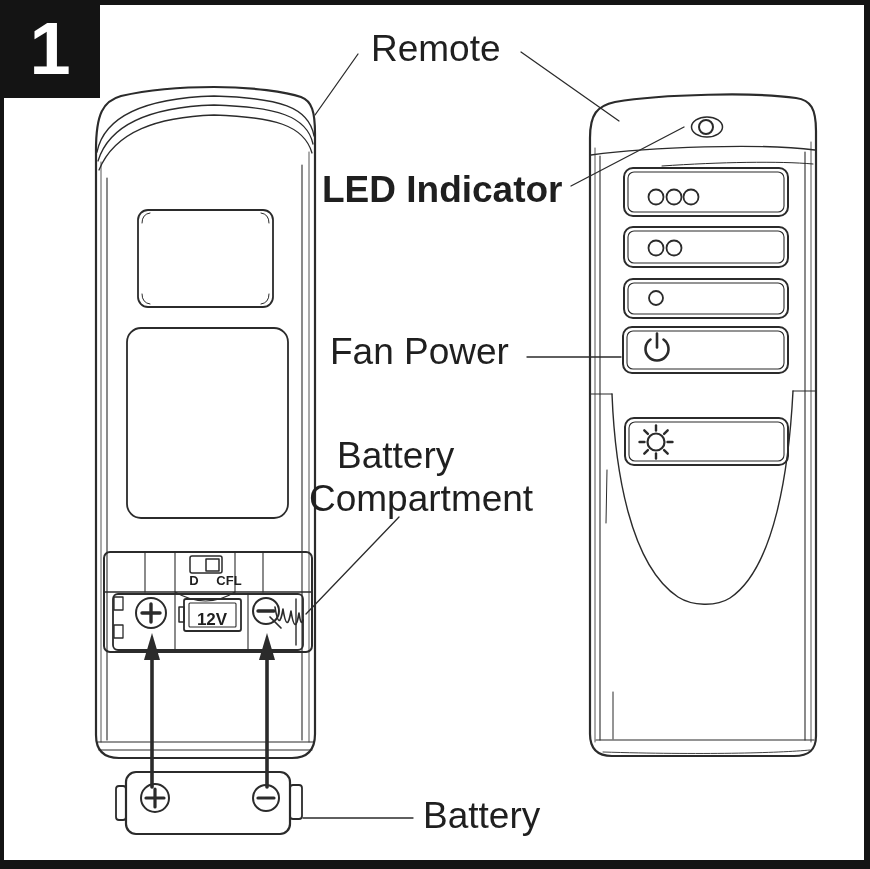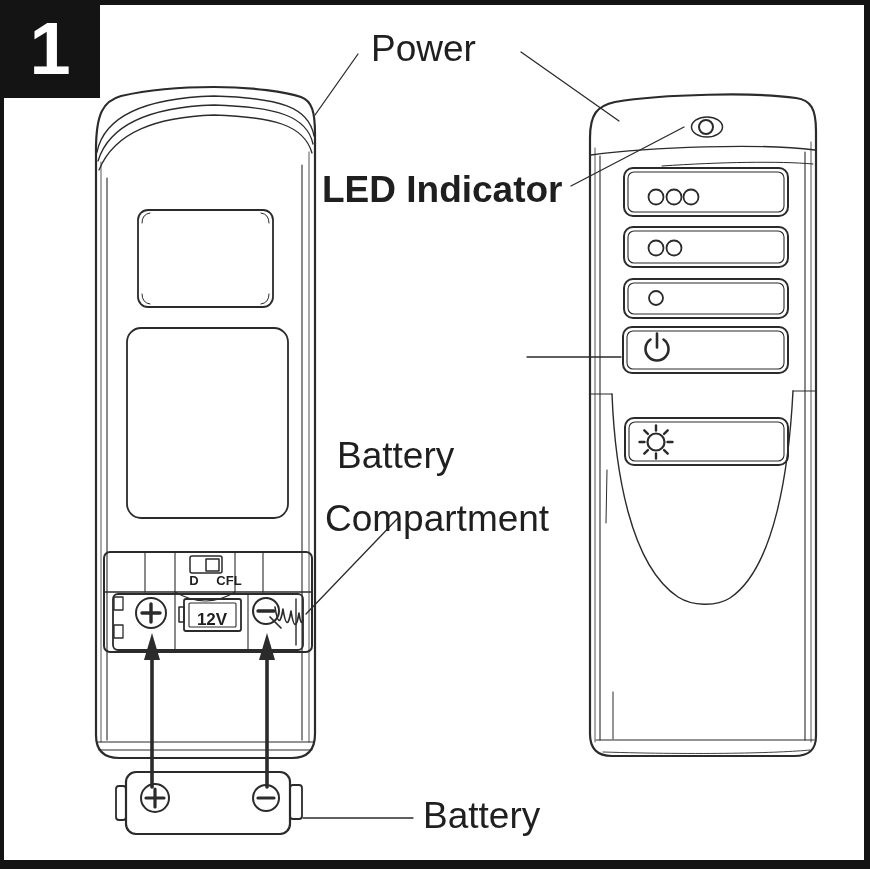--- a/index.html
+++ b/index.html
@@ -206,19 +206,20 @@
     <g stroke-width="1.3">
       <line x1="358" y1="54" x2="315" y2="115"></line>
       <line x1="521" y1="52" x2="619" y2="121"></line>
       <line x1="571" y1="186" x2="684" y2="127"></line>
       <line x1="527" y1="357" x2="621" y2="357"></line>
       <line x1="399" y1="517" x2="306" y2="614"></line>
       <line x1="303" y1="818" x2="413" y2="818"></line>
     </g>
   </svg>
 
-  <div class="callout" style="left:371px;top:27px;">Power</div>
+  <div class="callout" style="left:371px;top:27px;">Remote</div>
   <div class="callout" style="left:322px;top:168px;font-weight:bold;">LED Indicator</div>
+  <div class="callout" style="left:330px;top:330px;">Fan Power</div>
   <div class="callout" style="left:337px;top:434px;">Battery</div>
-  <div class="callout" style="left:325px;top:477px;margin-top:20px;">Compartment</div>
+  <div class="callout" style="left:309px;top:477px;">Compartment</div>
   <div class="callout" style="left:423px;top:794px;">Battery</div>
 
 </div>
 
 </body></html>

